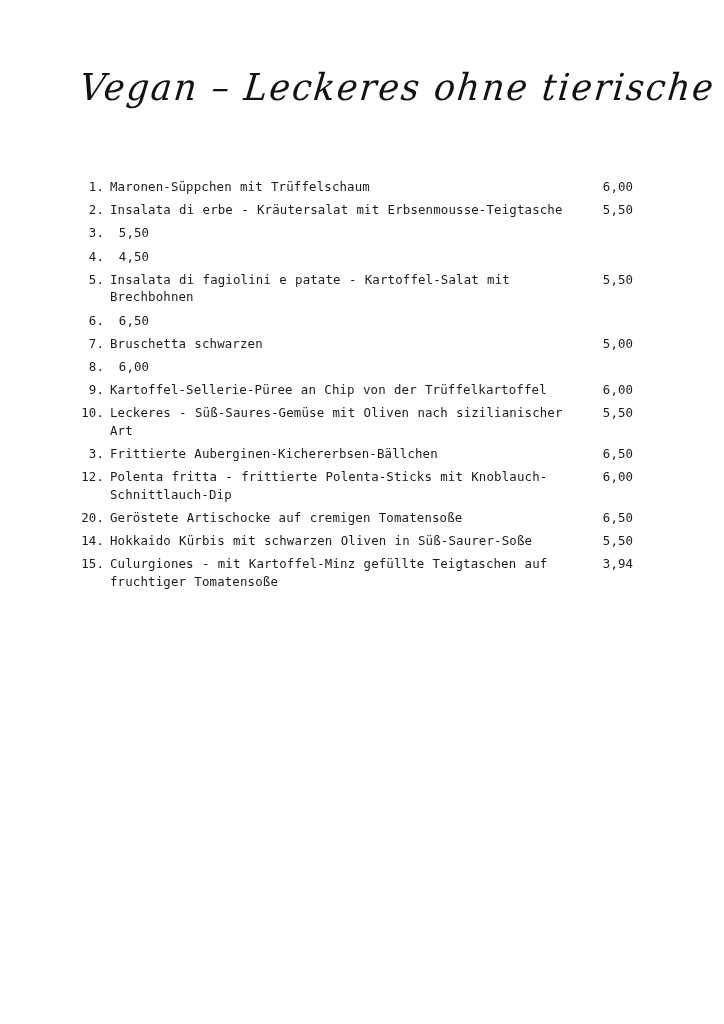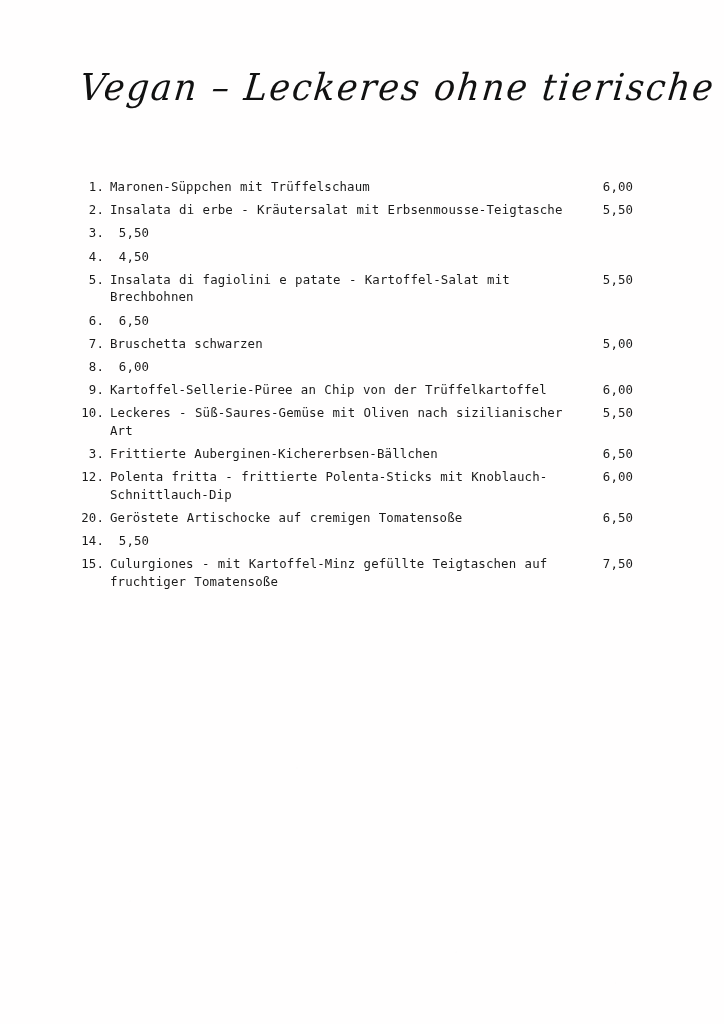--- a/index.html
+++ b/index.html
@@ -165,23 +165,24 @@
         <span class="row-name">Polenta fritta - frittierte Polenta-Sticks mit Knoblauch-Schnittlauch-Dip</span>
         <span class="row-price">6,00</span>
       </li>
       <li class="menu-row">
         <span class="row-index">20.</span>
         <span class="row-name">Geröstete Artischocke auf cremigen Tomatensoße</span>
         <span class="row-price">6,50</span>
       </li>
       <li class="menu-row">
         <span class="row-index">14.</span>
+        <span class="row-name">Hokkaido Kürbis mit schwarzen Oliven in Süß-Saurer-Soße</span>
         <span class="row-price">5,50</span>
       </li>
       <li class="menu-row">
         <span class="row-index">15.</span>
         <span class="row-name">Culurgiones - mit Kartoffel-Minz gefüllte Teigtaschen auf fruchtiger Tomatensoße</span>
-        <span class="row-price">7,50</span>
+        <span class="row-price">3,94</span>
       </li>
     </ul>
 
   <div class="grain"></div>
 </div>
 
 </body></html>

